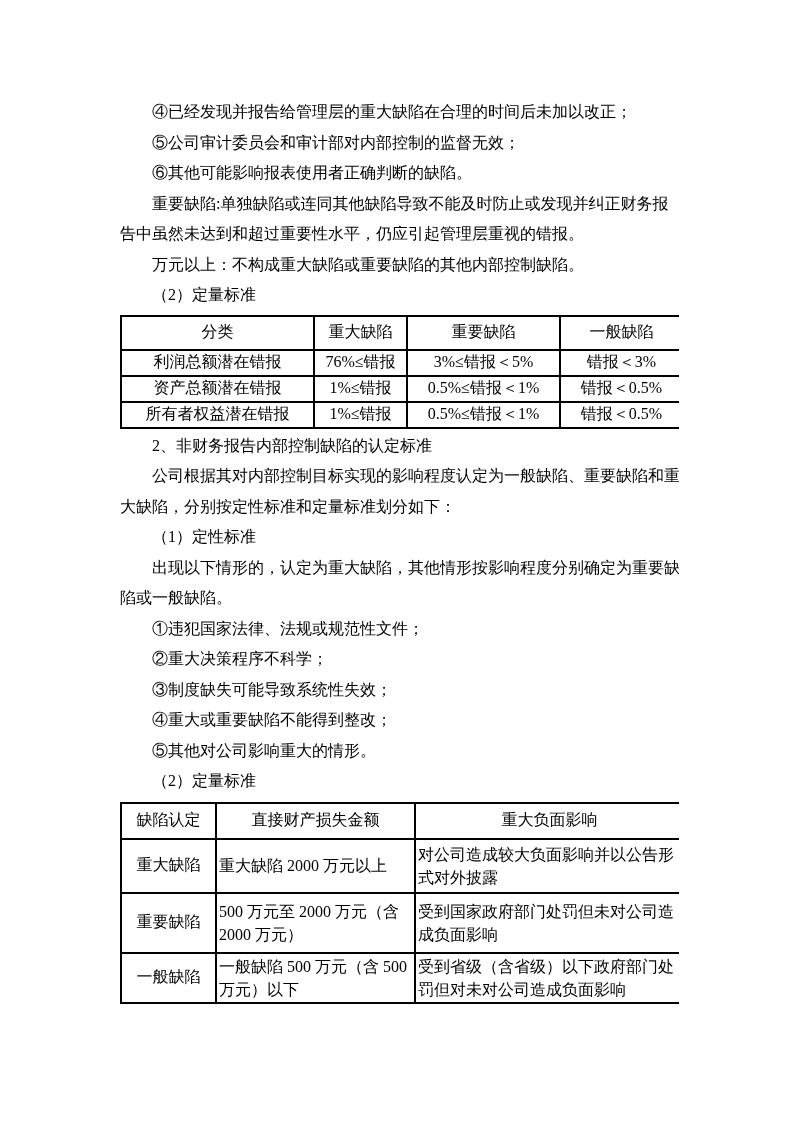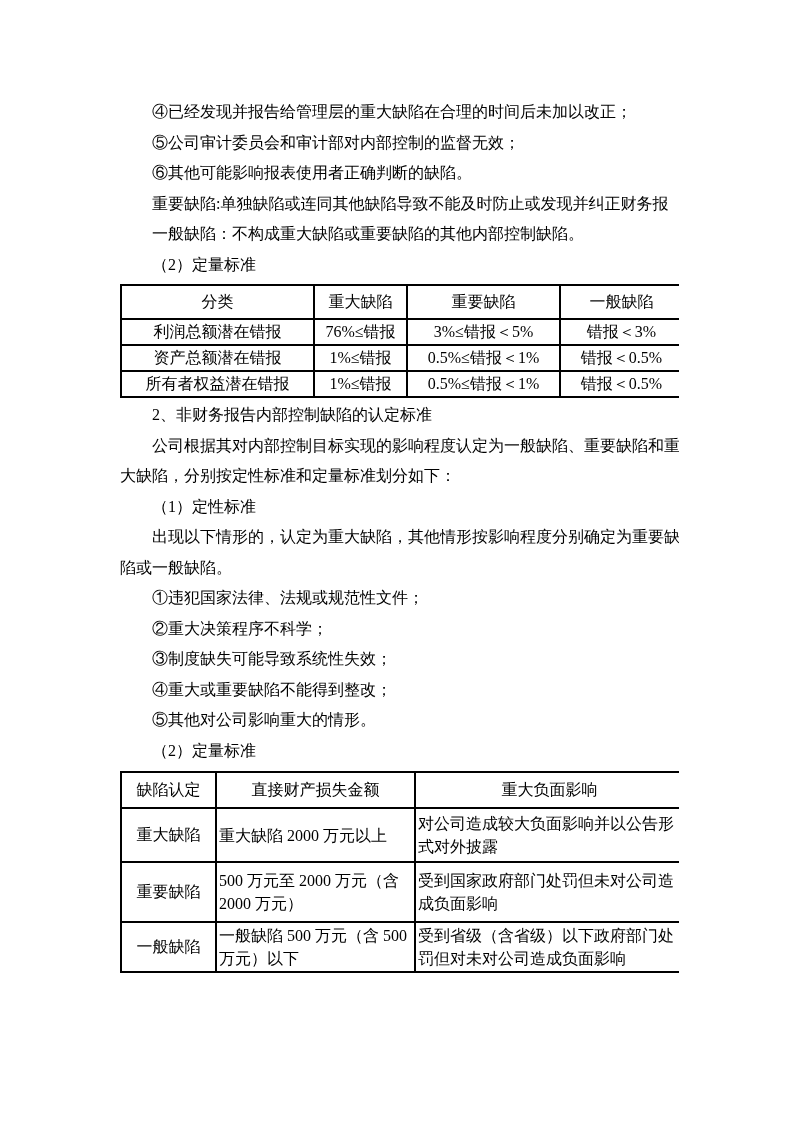--- a/index.html
+++ b/index.html
@@ -56,21 +56,22 @@
 </head>
 <body>
 
 <div class="page">
   <div class="content">
 
     <div class="line indent">④已经发现并报告给管理层的重大缺陷在合理的时间后未加以改正；</div>
     <div class="line indent">⑤公司审计委员会和审计部对内部控制的监督无效；</div>
     <div class="line indent">⑥其他可能影响报表使用者正确判断的缺陷。</div>
     <div class="line indent">重要缺陷:单独缺陷或连同其他缺陷导致不能及时防止或发现并纠正财务报</div>
-    <div class="line indent">一般缺陷：不构成重大缺陷或重要缺陷的其他内部控制缺陷。</div>
+    <div class="line">告中虽然未达到和超过重要性水平，仍应引起管理层重视的错报。</div>
+    <div class="line indent">万元以上：不构成重大缺陷或重要缺陷的其他内部控制缺陷。</div>
     <div class="line indent">（2）定量标准</div>
 
     <table class="t1">
       <colgroup>
         <col style="width:193px">
           <col style="width:93px">
           <col style="width:153px">
           <col style="width:123px">
       </colgroup>
       <tbody>

